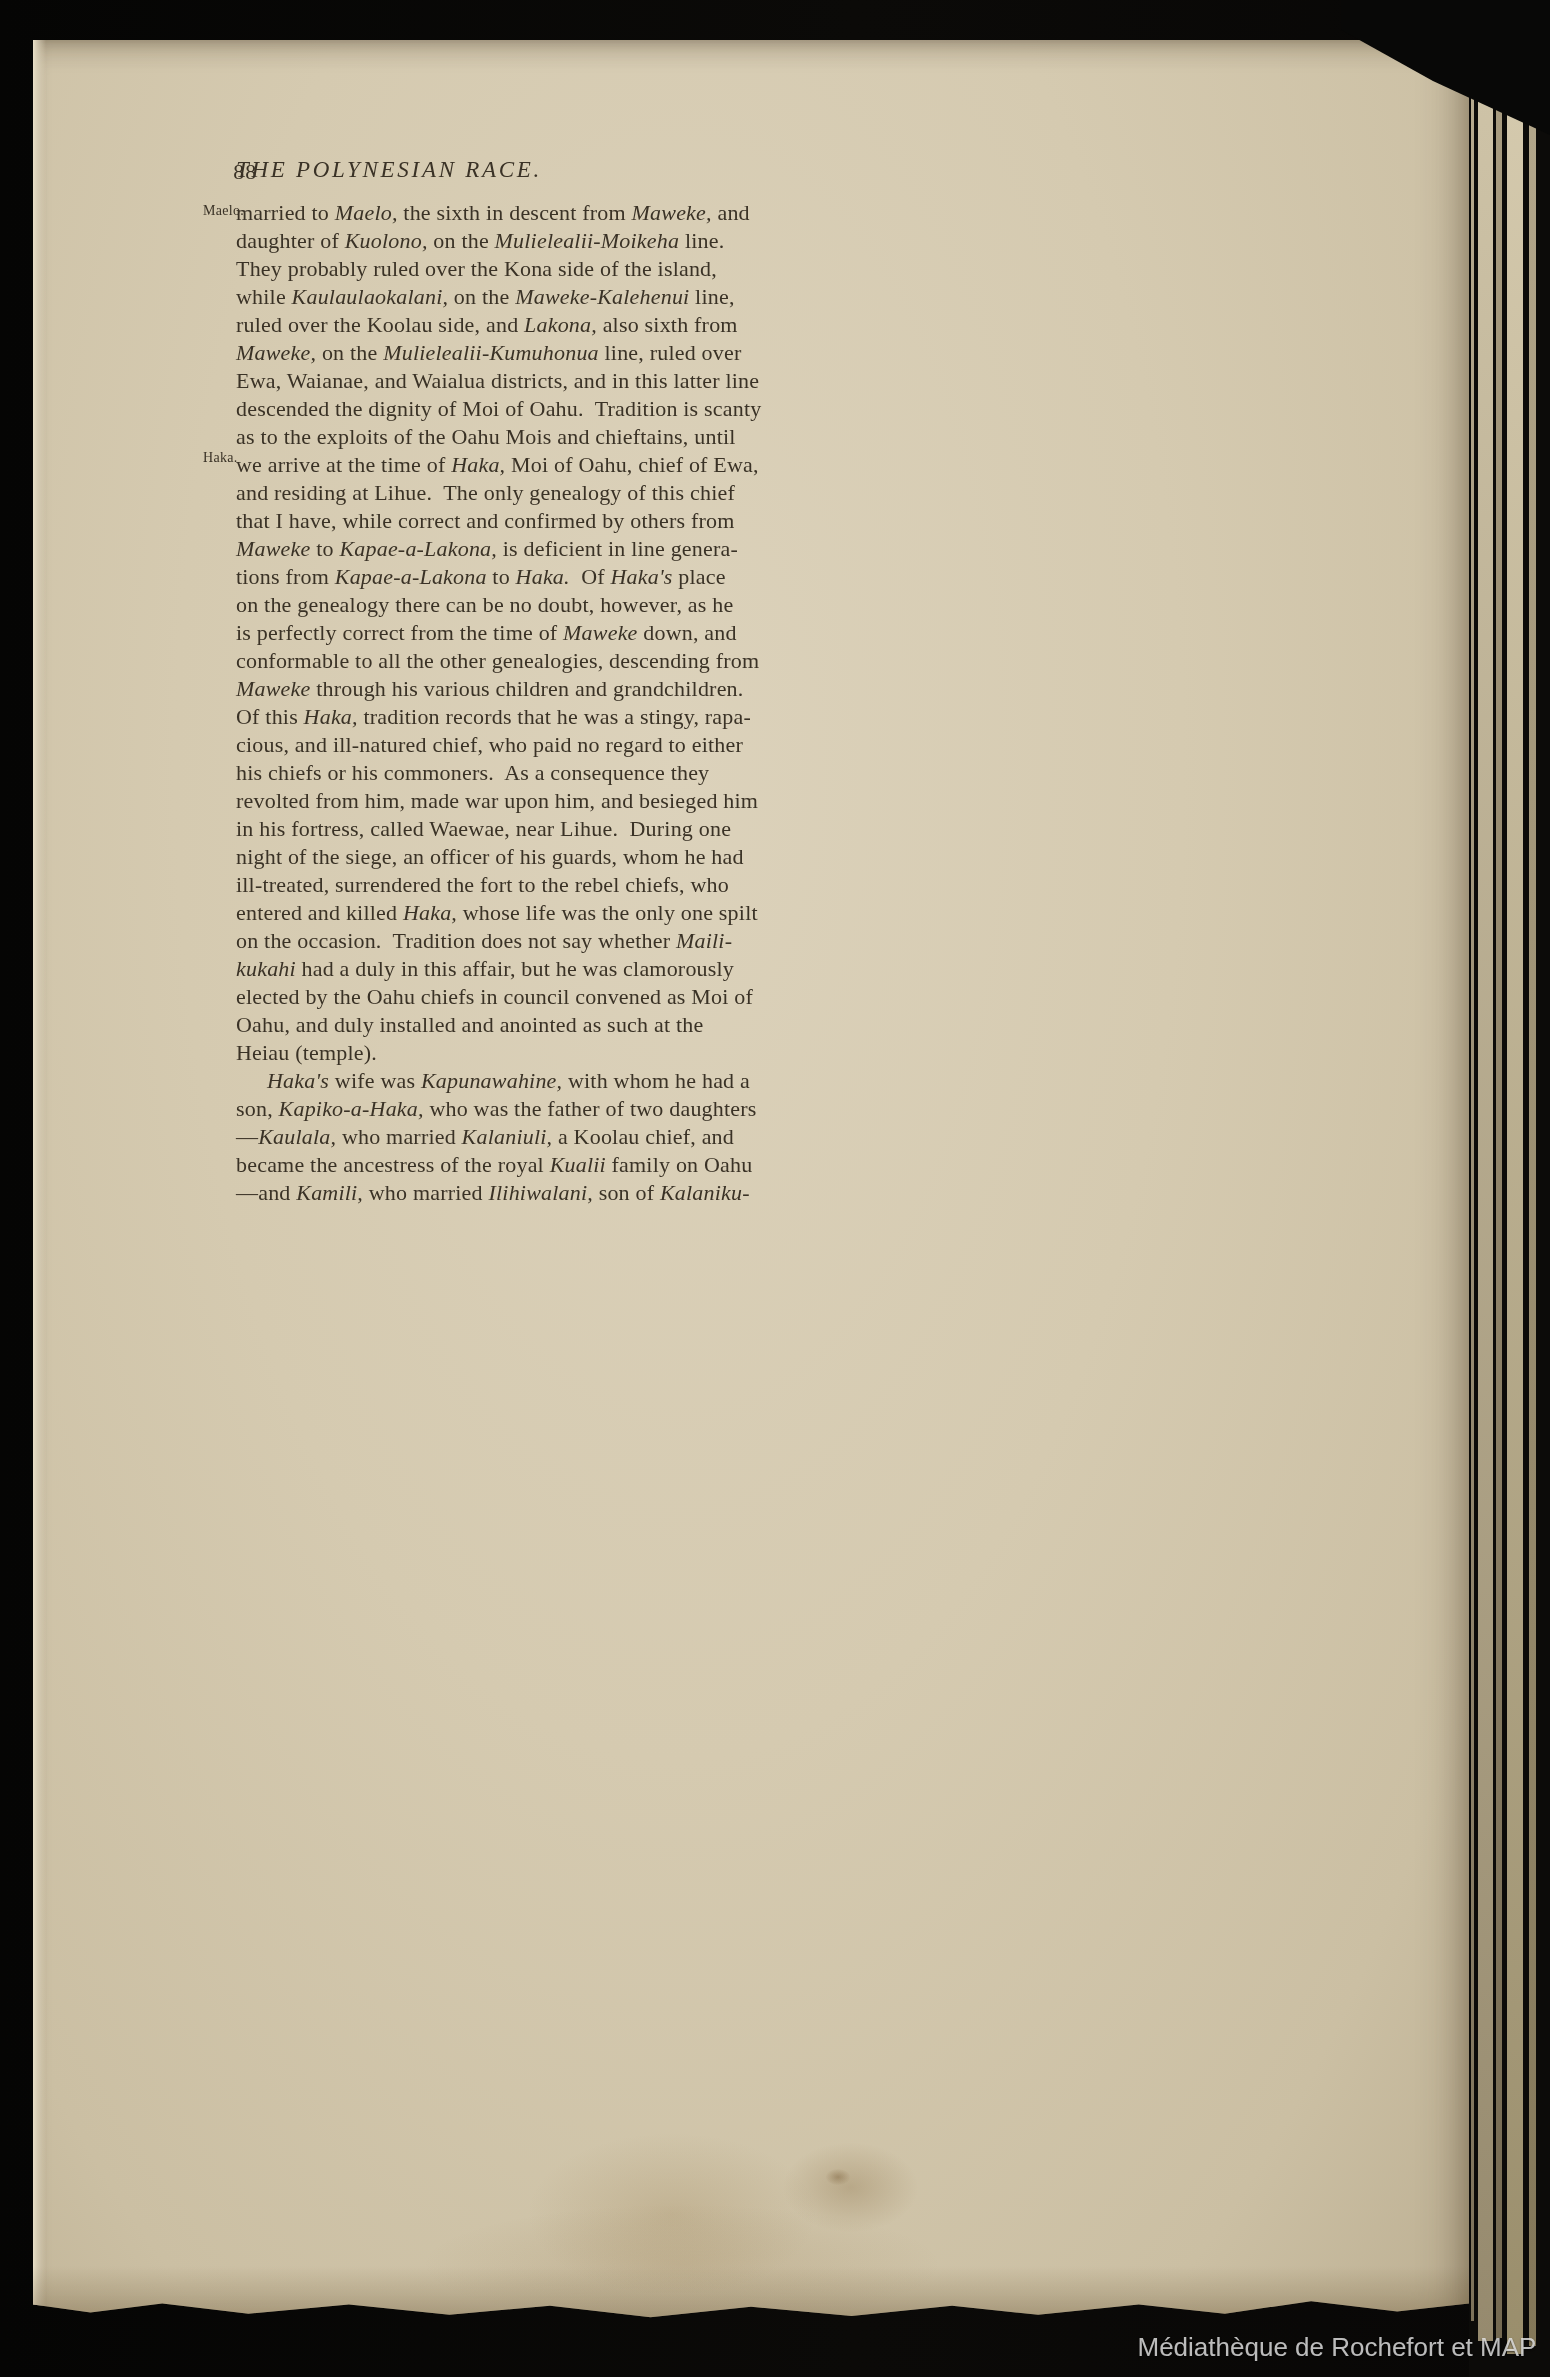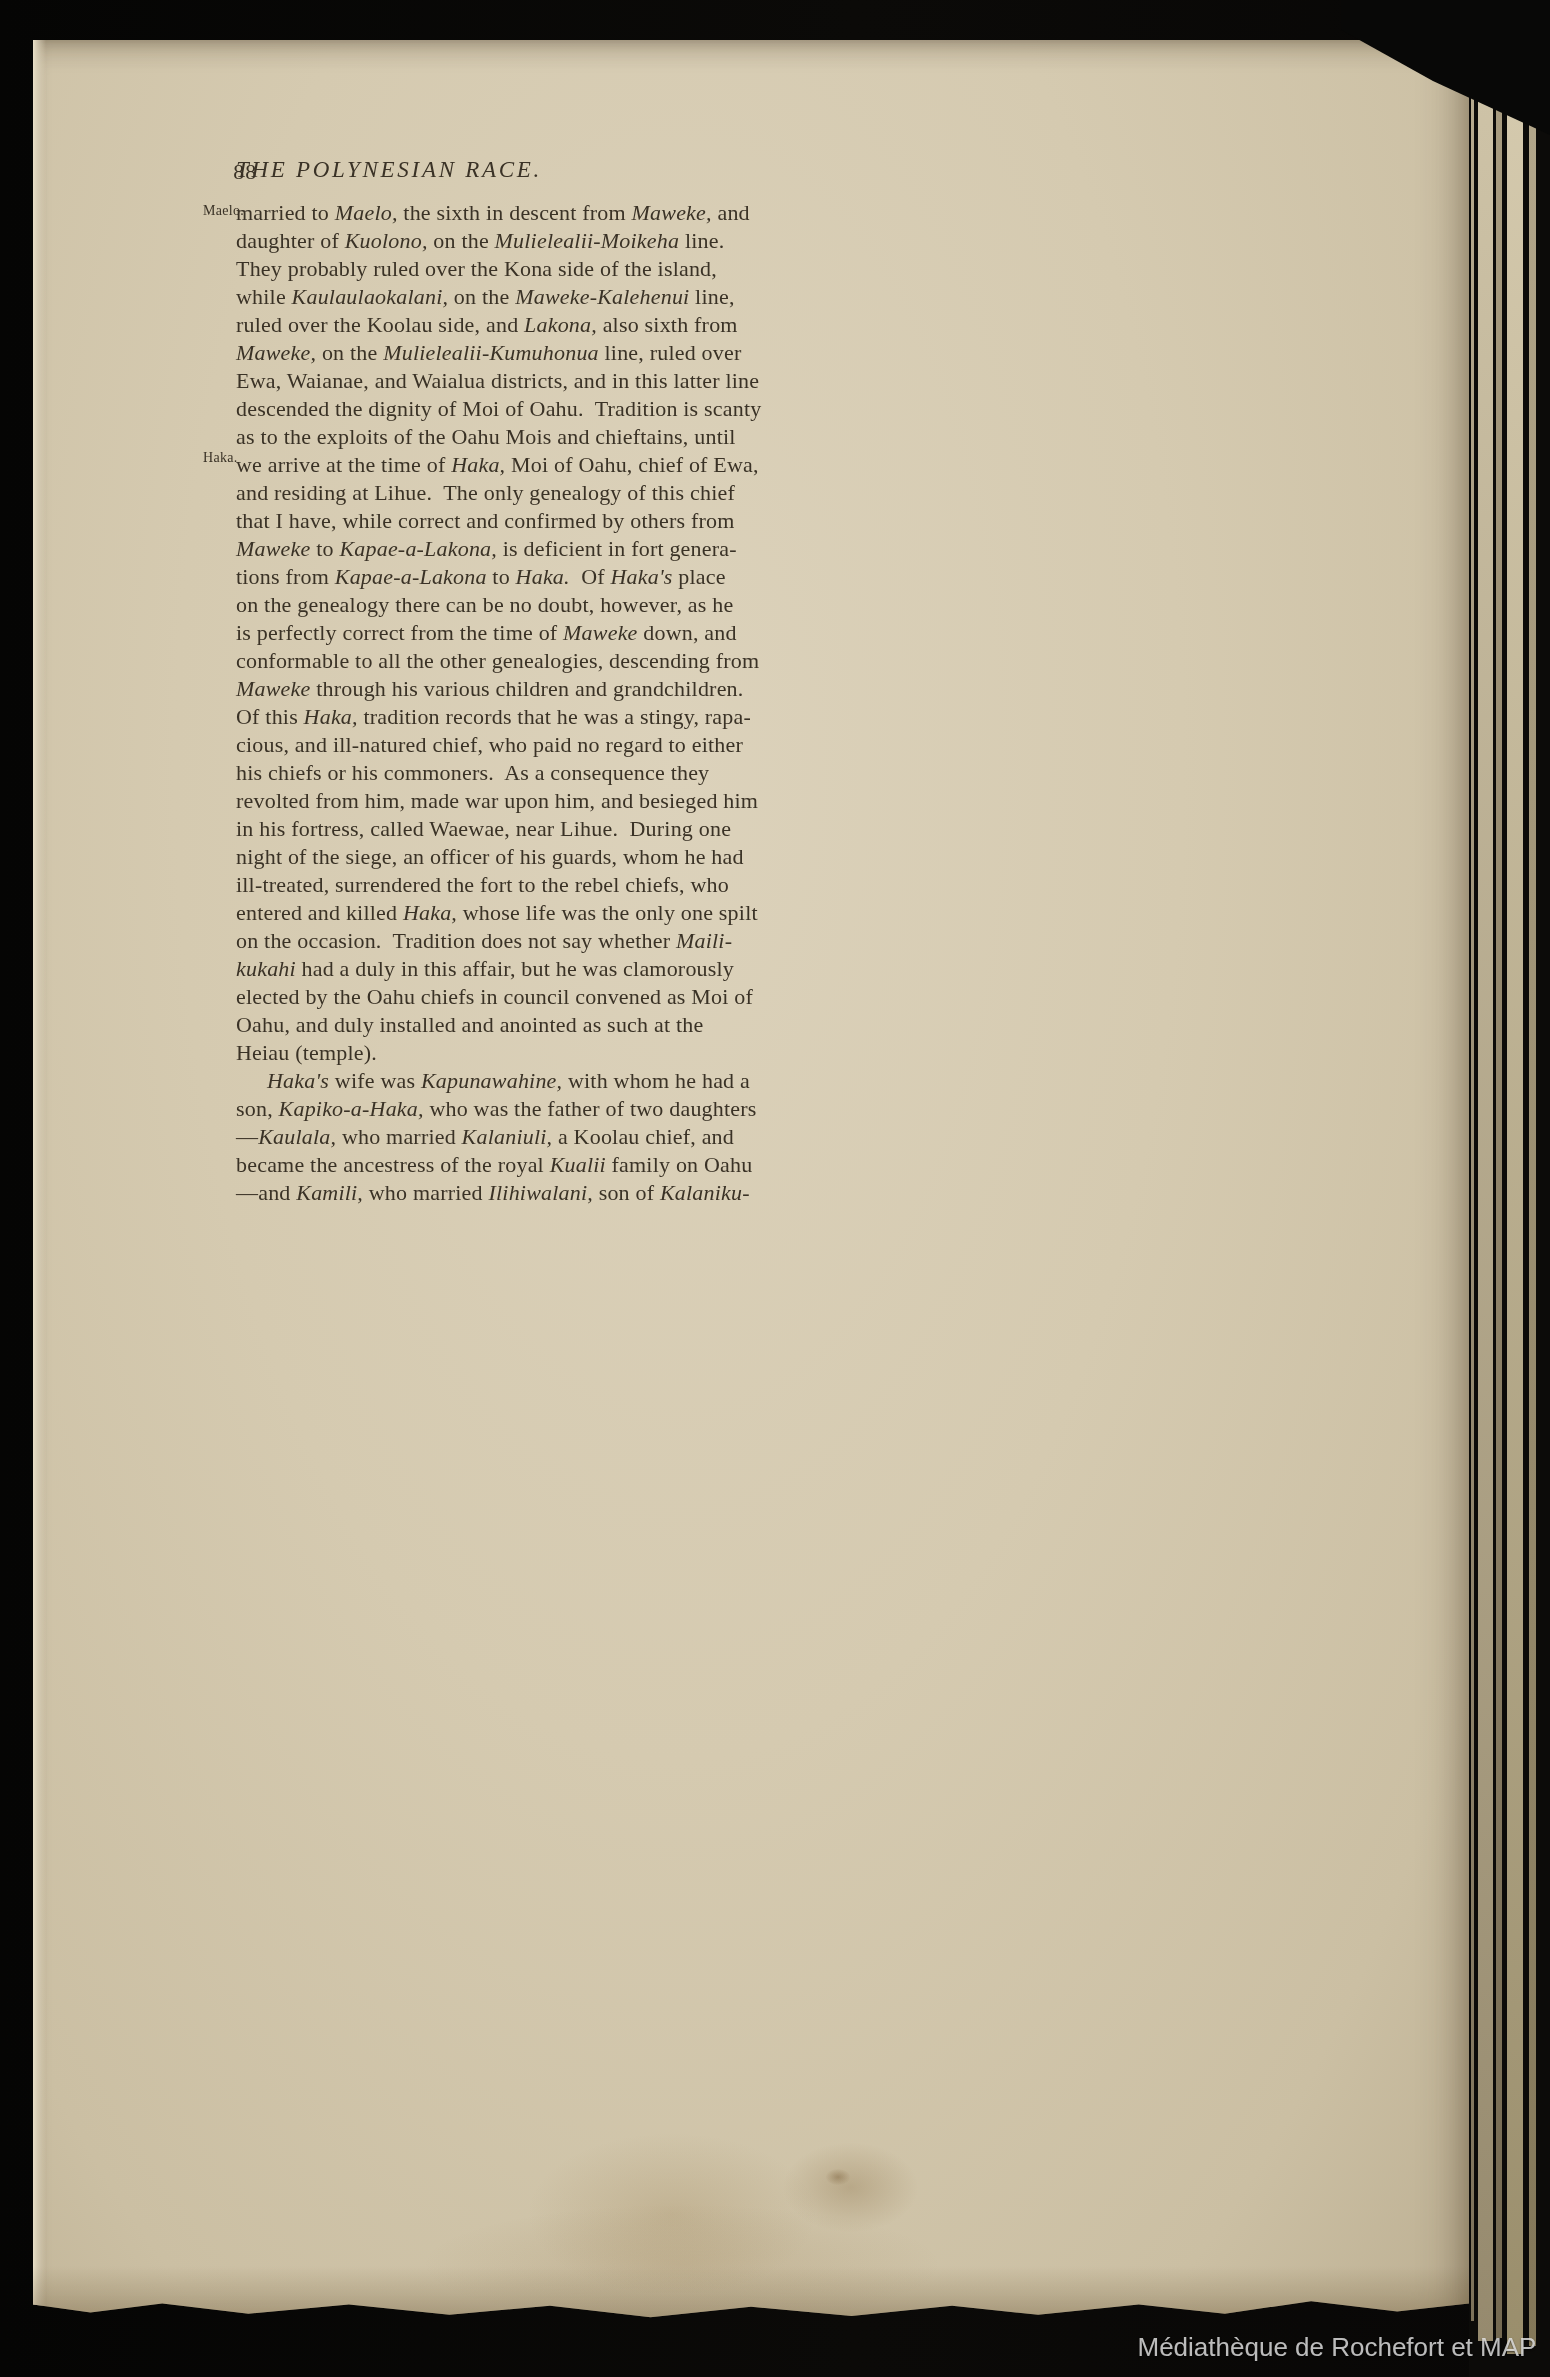--- a/index.html
+++ b/index.html
@@ -157,21 +157,21 @@
         <div class="tline"><span>They probably ruled over the Kona side of the island,</span></div>
         <div class="tline"><span>while </span><span class="it">Kaulaulaokalani,</span><span> on the </span><span class="it">Maweke-Kalehenui</span><span> line,</span></div>
         <div class="tline"><span>ruled over the Koolau side, and </span><span class="it">Lakona,</span><span> also sixth from</span></div>
         <div class="tline"><span class="it">Maweke,</span><span> on the </span><span class="it">Mulielealii-Kumuhonua</span><span> line, ruled over</span></div>
         <div class="tline"><span>Ewa, Waianae, and Waialua districts, and in this latter line</span></div>
         <div class="tline"><span>descended the dignity of Moi of Oahu.  Tradition is scanty</span></div>
         <div class="tline"><span>as to the exploits of the Oahu Mois and chieftains, until</span></div>
         <div class="tline"><span>we arrive at the time of </span><span class="it">Haka,</span><span> Moi of Oahu, chief of Ewa,</span></div>
         <div class="tline"><span>and residing at Lihue.  The only genealogy of this chief</span></div>
         <div class="tline"><span>that I have, while correct and confirmed by others from</span></div>
-        <div class="tline"><span class="it">Maweke</span><span> to </span><span class="it">Kapae-a-Lakona,</span><span> is deficient in fort genera-</span></div>
+        <div class="tline"><span class="it">Maweke</span><span> to </span><span class="it">Kapae-a-Lakona,</span><span> is deficient in line genera-</span></div>
         <div class="tline"><span>tions from </span><span class="it">Kapae-a-Lakona</span><span> to </span><span class="it">Haka.</span><span>  Of </span><span class="it">Haka's</span><span> place</span></div>
         <div class="tline"><span>on the genealogy there can be no doubt, however, as he</span></div>
         <div class="tline"><span>is perfectly correct from the time of </span><span class="it">Maweke</span><span> down, and</span></div>
         <div class="tline"><span>conformable to all the other genealogies, descending from</span></div>
         <div class="tline"><span class="it">Maweke</span><span> through his various children and grandchildren.</span></div>
         <div class="tline"><span>Of this </span><span class="it">Haka,</span><span> tradition records that he was a stingy, rapa-</span></div>
         <div class="tline"><span>cious, and ill-natured chief, who paid no regard to either</span></div>
         <div class="tline"><span>his chiefs or his commoners.  As a consequence they</span></div>
         <div class="tline"><span>revolted from him, made war upon him, and besieged him</span></div>
         <div class="tline"><span>in his fortress, called Waewae, near Lihue.  During one</span></div>

